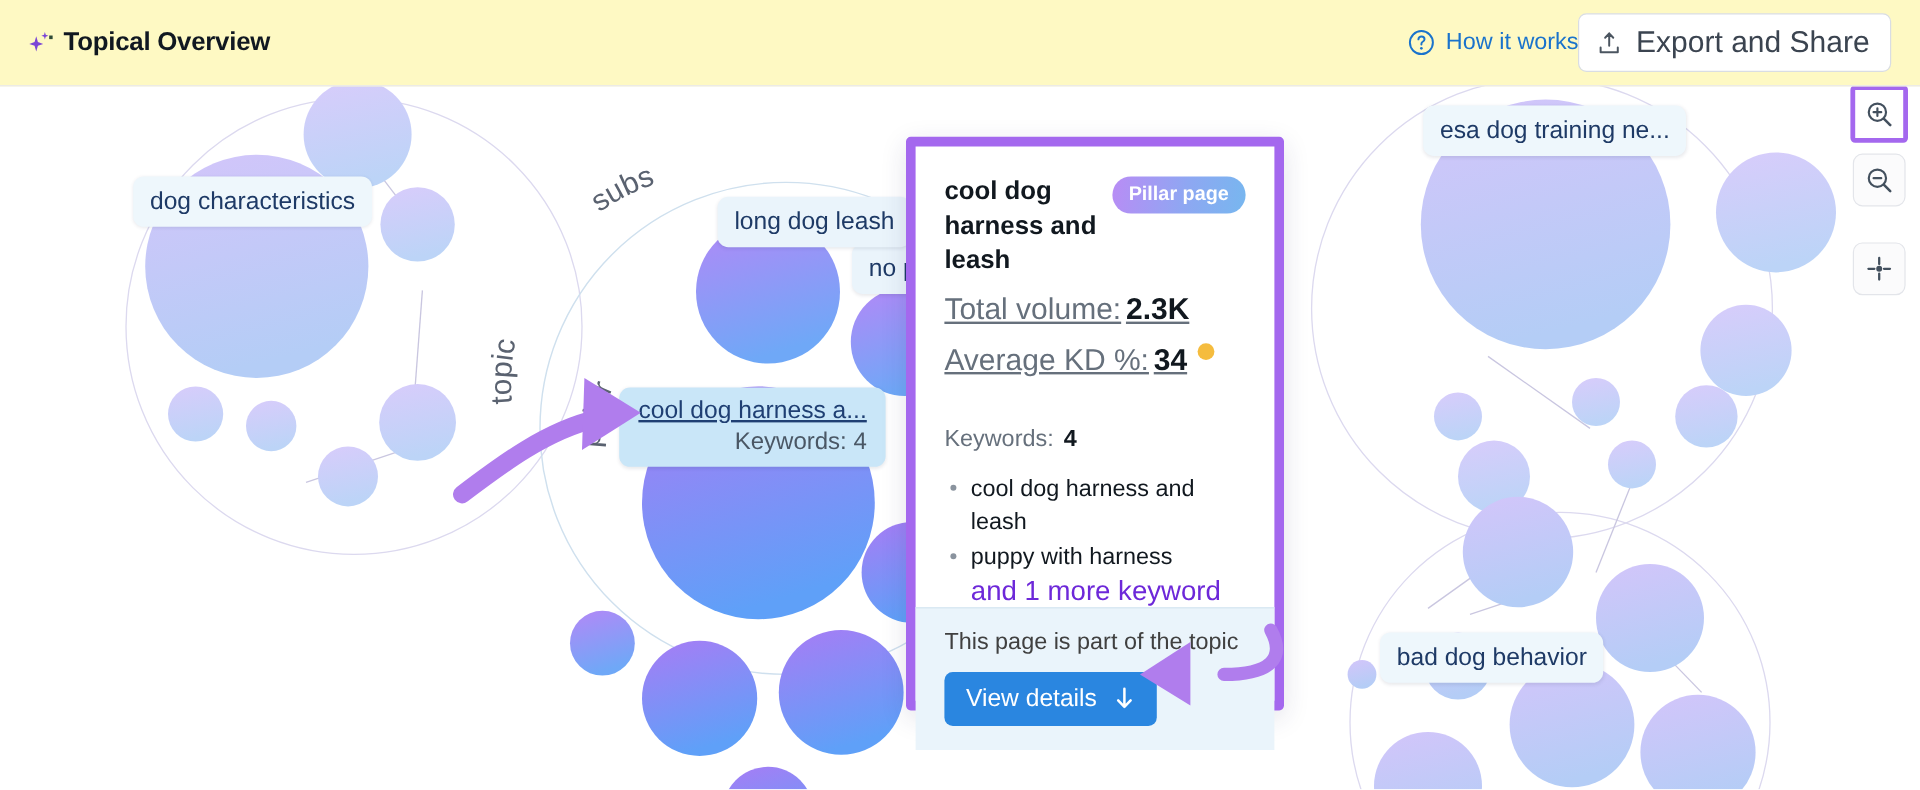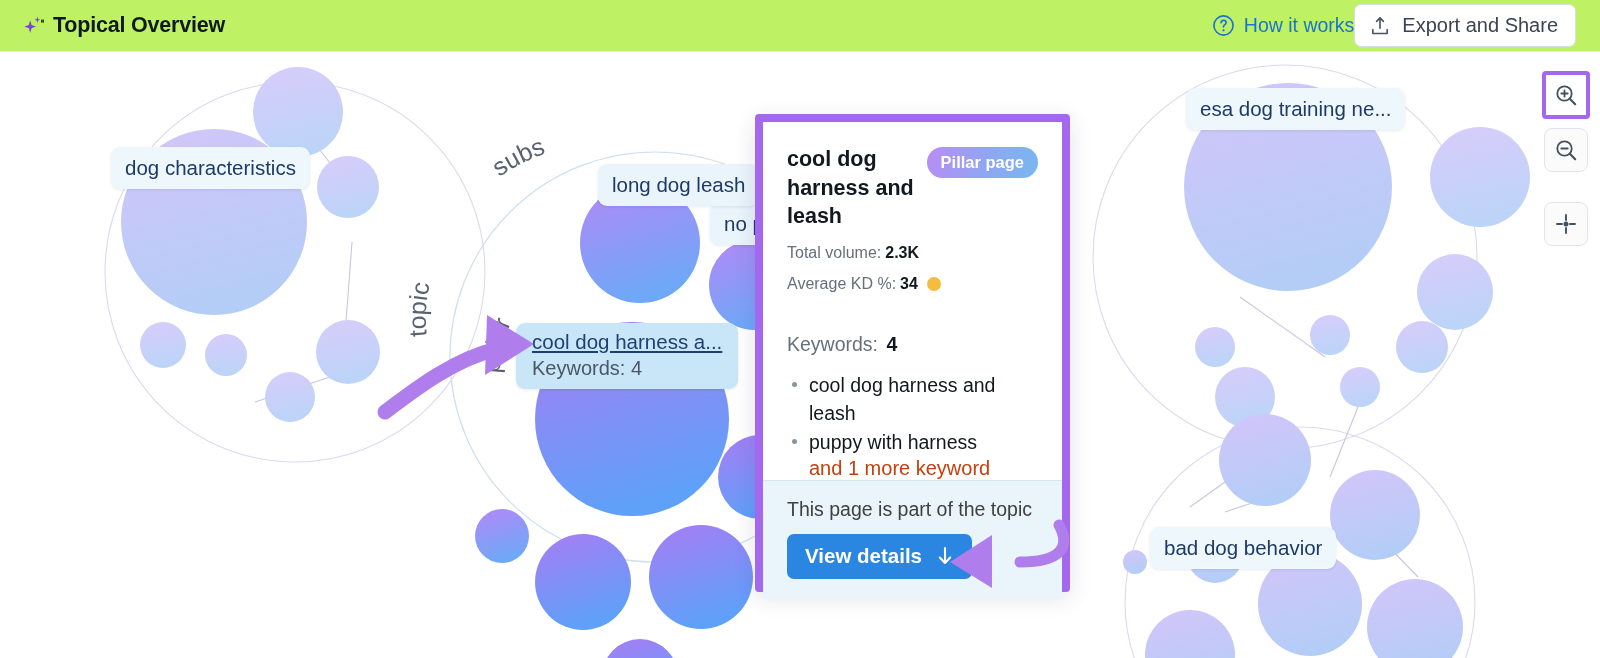--- a/index.html
+++ b/index.html
@@ -6,24 +6,24 @@
   html, body {
     width: 1600px; height: 658px;
     font-family: "Liberation Sans", sans-serif;
     background: #ffffff;
     overflow: hidden;
   }
   #app { position: relative; width: 1600px; height: 658px; background:#fff; }
 
   
   .header {
-    position: absolute; left:0; top:0; width:1600px; height:52px;
+    position: absolute; left:0; top:0; width:1600px; height:72px;
     border-bottom: 1px solid #e8e8ef;
     display:flex; align-items:center;
-    background:#bef264; z-index: 60;
+    background:#fef9c3; z-index: 60;
   }
   .hdr-left { display:flex; align-items:center; padding-left:22px; gap:9px; }
   .sparkle-icon { width:22px; height:24px; display:block; flex:none; }
   .hdr-title {
     font-size:21.5px; font-weight:bold; color:#111821; letter-spacing:-0.2px;
     white-space:nowrap;
   }
   .hdr-sub {
     font-size:21px; color:#55606e; letter-spacing:-0.1px; white-space:nowrap;
   }
@@ -32,21 +32,21 @@
   }
   .how-it-works {
     display:flex; align-items:center; gap:9px;
     color:#1a73cc; font-size:19.5px; cursor:pointer; white-space:nowrap;
   }
   .q-icon { width:23px; height:23px; flex:none; display:block; }
   .export-btn {
     display:flex; align-items:center; gap:11px;
     border:1px solid #d9dde3; border-radius:7px;
     padding: 9px 17px 9px 14px;
-    font-size:20px; color:#3b4450; background:#fff; cursor:pointer;
+    font-size:25px; color:#3b4450; background:#fff; cursor:pointer;
     white-space:nowrap;
   }
   .upload-icon { width:22px; height:22px; flex:none; display:block; }
 
   
   .canvas {
     position:absolute; left:0; top:57px; width:1600px; height:601px;
     overflow:hidden; background:#fff;
   }
   .canvas-svg { position:absolute; left:0; top:0; }
@@ -60,21 +60,21 @@
     font-size:20.5px;
     line-height:1.25;
     padding:8px 14px;
     white-space:nowrap;
     box-shadow:0 1px 3px rgba(40,50,80,.10);
     z-index:12;
     cursor:pointer;
   }
   .node-label.pale { background:#eef7fc; }
   .node-label.center {
-    text-align:left;
+    text-align:right;
     background:#c9e6f8;
     padding:6px 16px 8px;
   }
   .node-label .link {
     color:#1f3f73; text-decoration:underline; display:block; font-size:20.5px;
   }
   .node-label .kw {
     color:#4a5765; display:block; font-size:20px; margin-top:1px;
   }
 
@@ -97,54 +97,54 @@
   .card-title {
     font-size:21.5px; font-weight:bold; color:#11181f; line-height:1.33;
     max-width:172px;
   }
   .pillar-badge {
     margin-left:auto; margin-top:2px;
     background:linear-gradient(100deg,#b98cf5 0%, #8ea7f2 55%, #77b7ef 100%);
     color:#ffffff; font-size:16.5px; font-weight:bold;
     border-radius:999px; padding:6px 14px; white-space:nowrap;
   }
-  .stat-row { font-size:16px; color:#66707c; margin-top:13px; display:flex; align-items:center; }
+  .stat-row { font-size:25px; color:#66707c; margin-top:13px; display:flex; align-items:flex-start;text-decoration:underline; }
   .stat-row b { color:#11181f; font-weight:bold; margin-left:4px; }
   .kd-dot {
     width:14px; height:14px; border-radius:50%; background:#f5bc3e;
     display:inline-block; margin-left:9px;
   }
   .divider { height:1px; background:#e2e5ea; margin:22px 24px 0; }
   .kw-head { font-size:19.5px; color:#66707c; padding:18px 24px 0; }
   .kw-head b { color:#11181f; font-weight:bold; margin-left:3px; }
   .kw-list { list-style:none; padding:15px 24px 0; }
   .kw-list li {
     font-size:19.5px; color:#11181f; line-height:1.46;
     padding-left:22px; position:relative;
   }
   .kw-list li::before {
     content:""; position:absolute; left:5px; top:11px;
     width:5px; height:5px; border-radius:50%; background:#8a939e;
   }
   .more-kw {
-    display:block; font-size:20px; color:#c2410c; padding:1px 24px 0 46px;
+    display:block; font-size:23px; color:#6d28d9; padding:1px 24px 0 46px;
     cursor:pointer;
   }
   .card-footer {
     margin-top:auto;
     background:#eaf4fb;
     border-top:1px solid #d5e5f0;
     padding:17px 24px 20px;
   }
   .footer-note { font-size:19.5px; color:#404040; }
   .view-details {
     margin-top:13px;
     display:inline-flex; align-items:center; gap:14px;
     background:#2a86e0; color:#fff; border:none; border-radius:7px;
-    padding:10px 18px 11px; font-size:20.5px; font-weight:bold;
+    padding:10px 18px 11px; font-size:20.5px; font-weight:normal;
     cursor:pointer; font-family:"Liberation Sans", sans-serif;
   }
   .dl-arrow { width:18px; height:20px; display:block; }
 
   
   .annot { position:absolute; left:0; top:0; pointer-events:none; z-index:50; }
 
   
   .zoom-controls {
     position:absolute; right:10px; top:14px; z-index:55;

